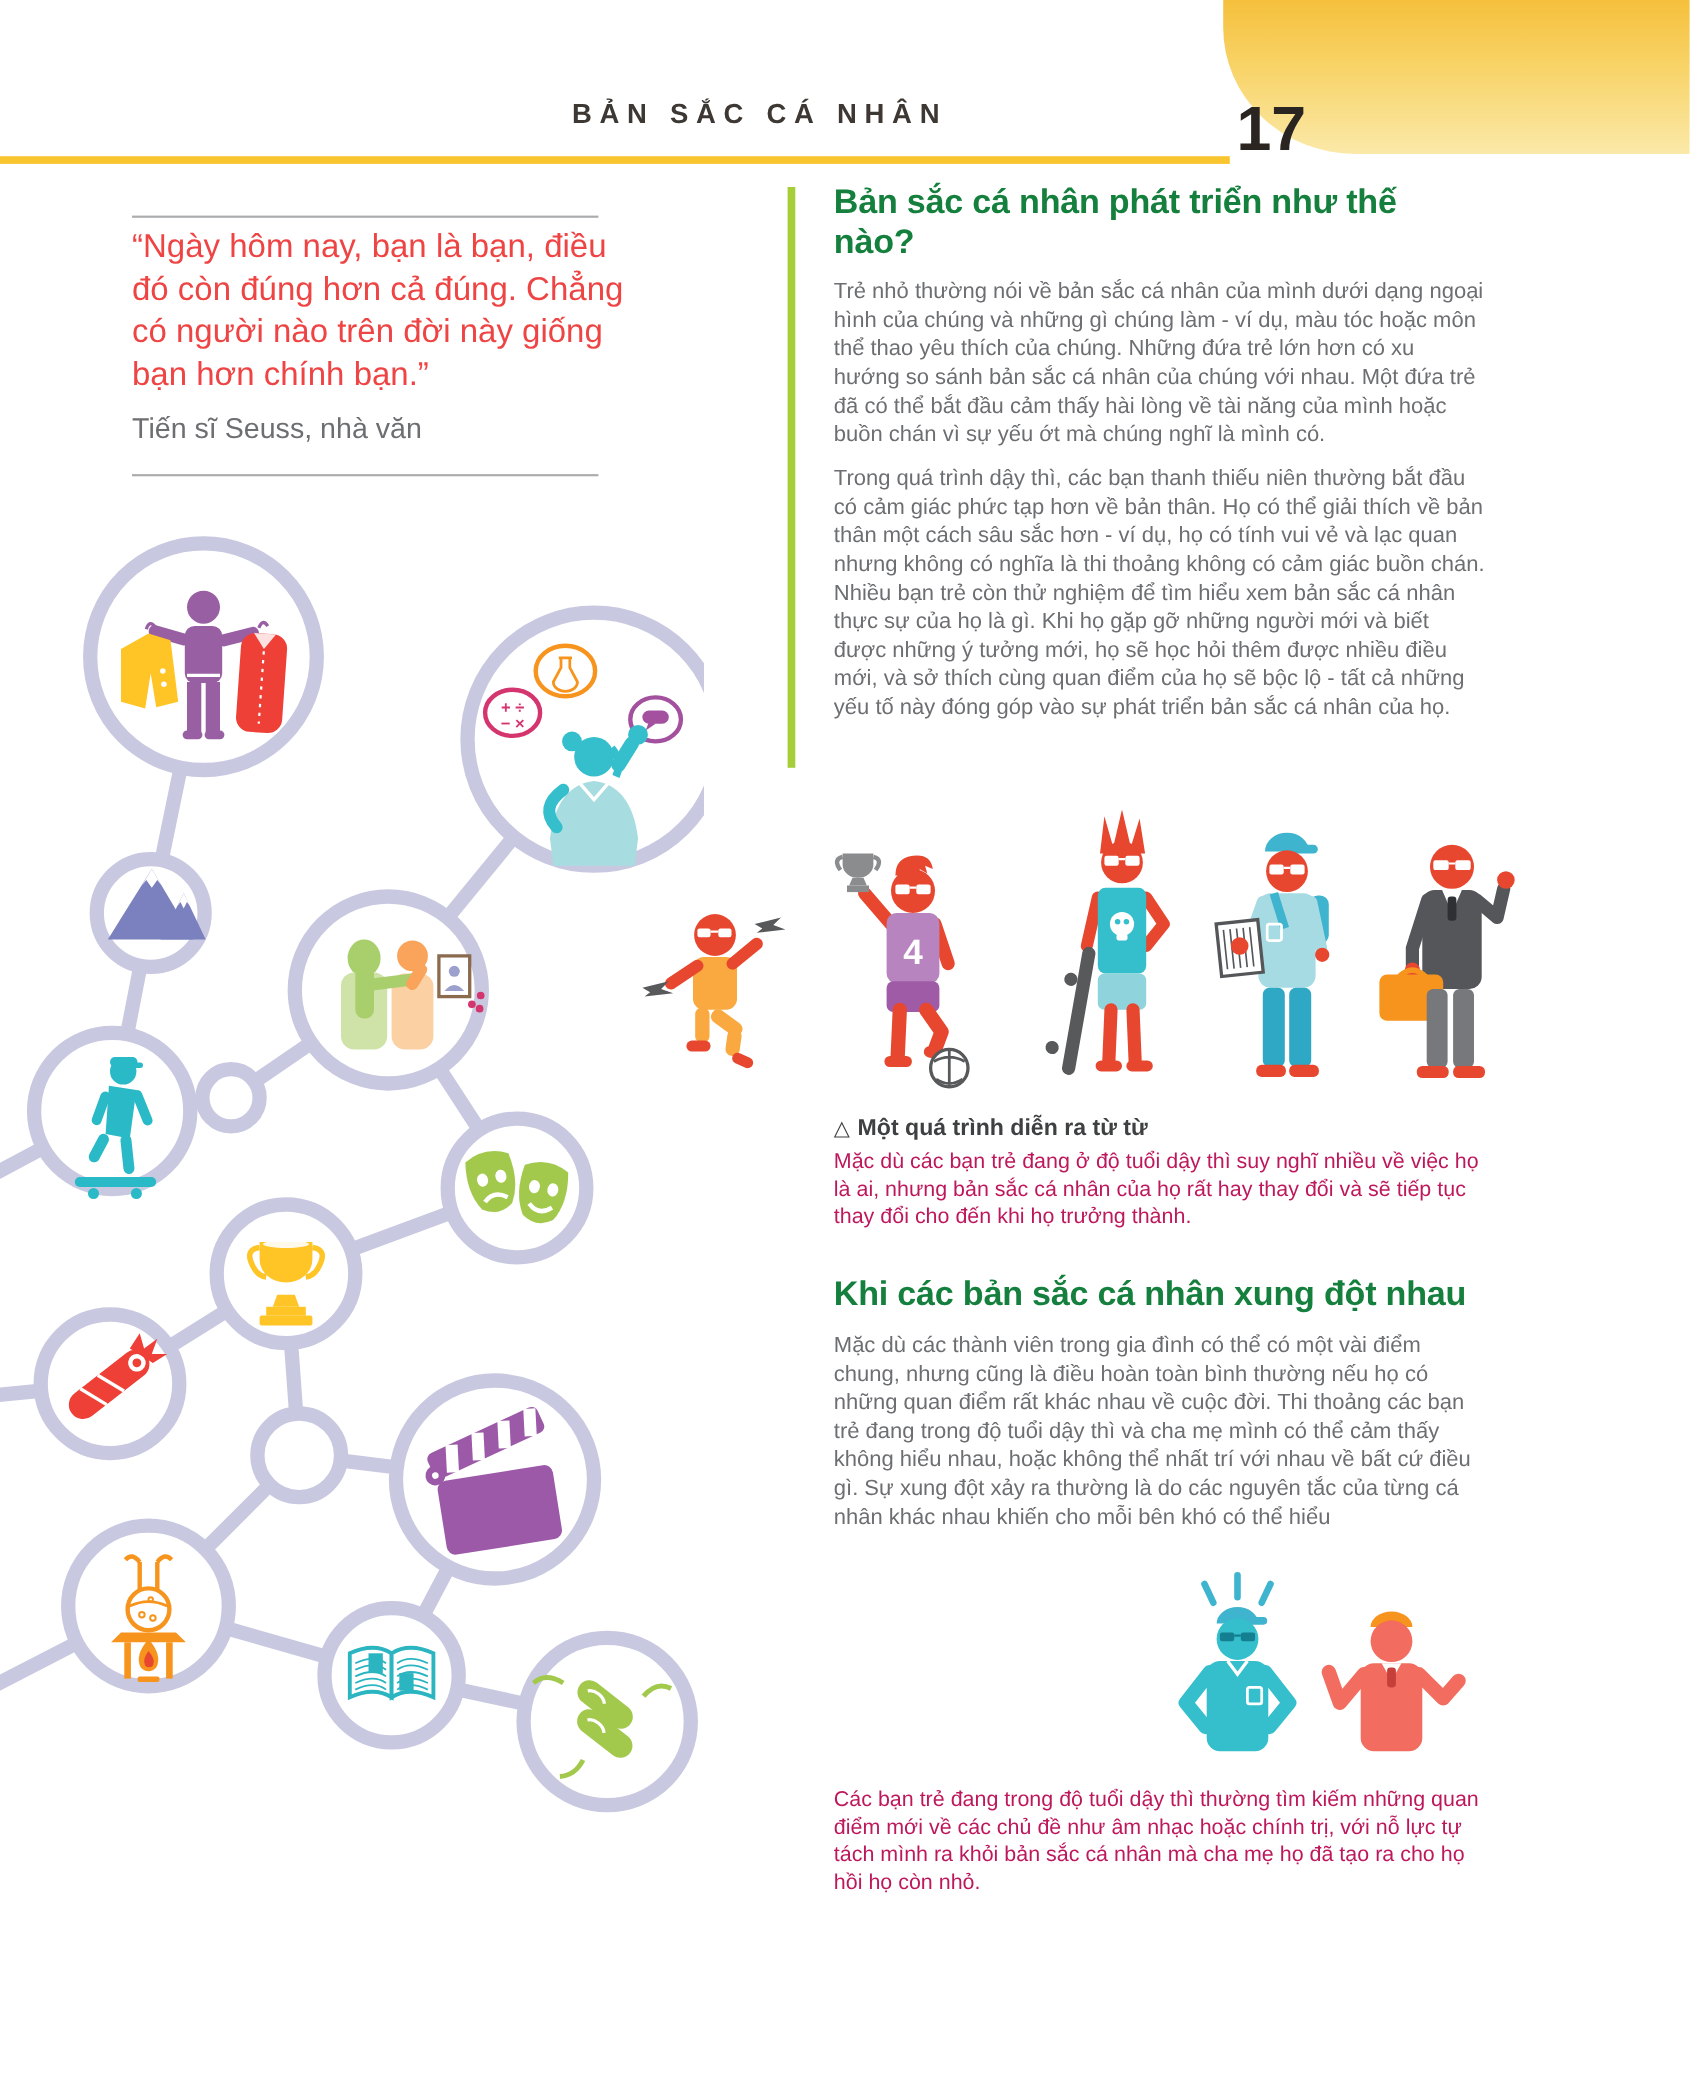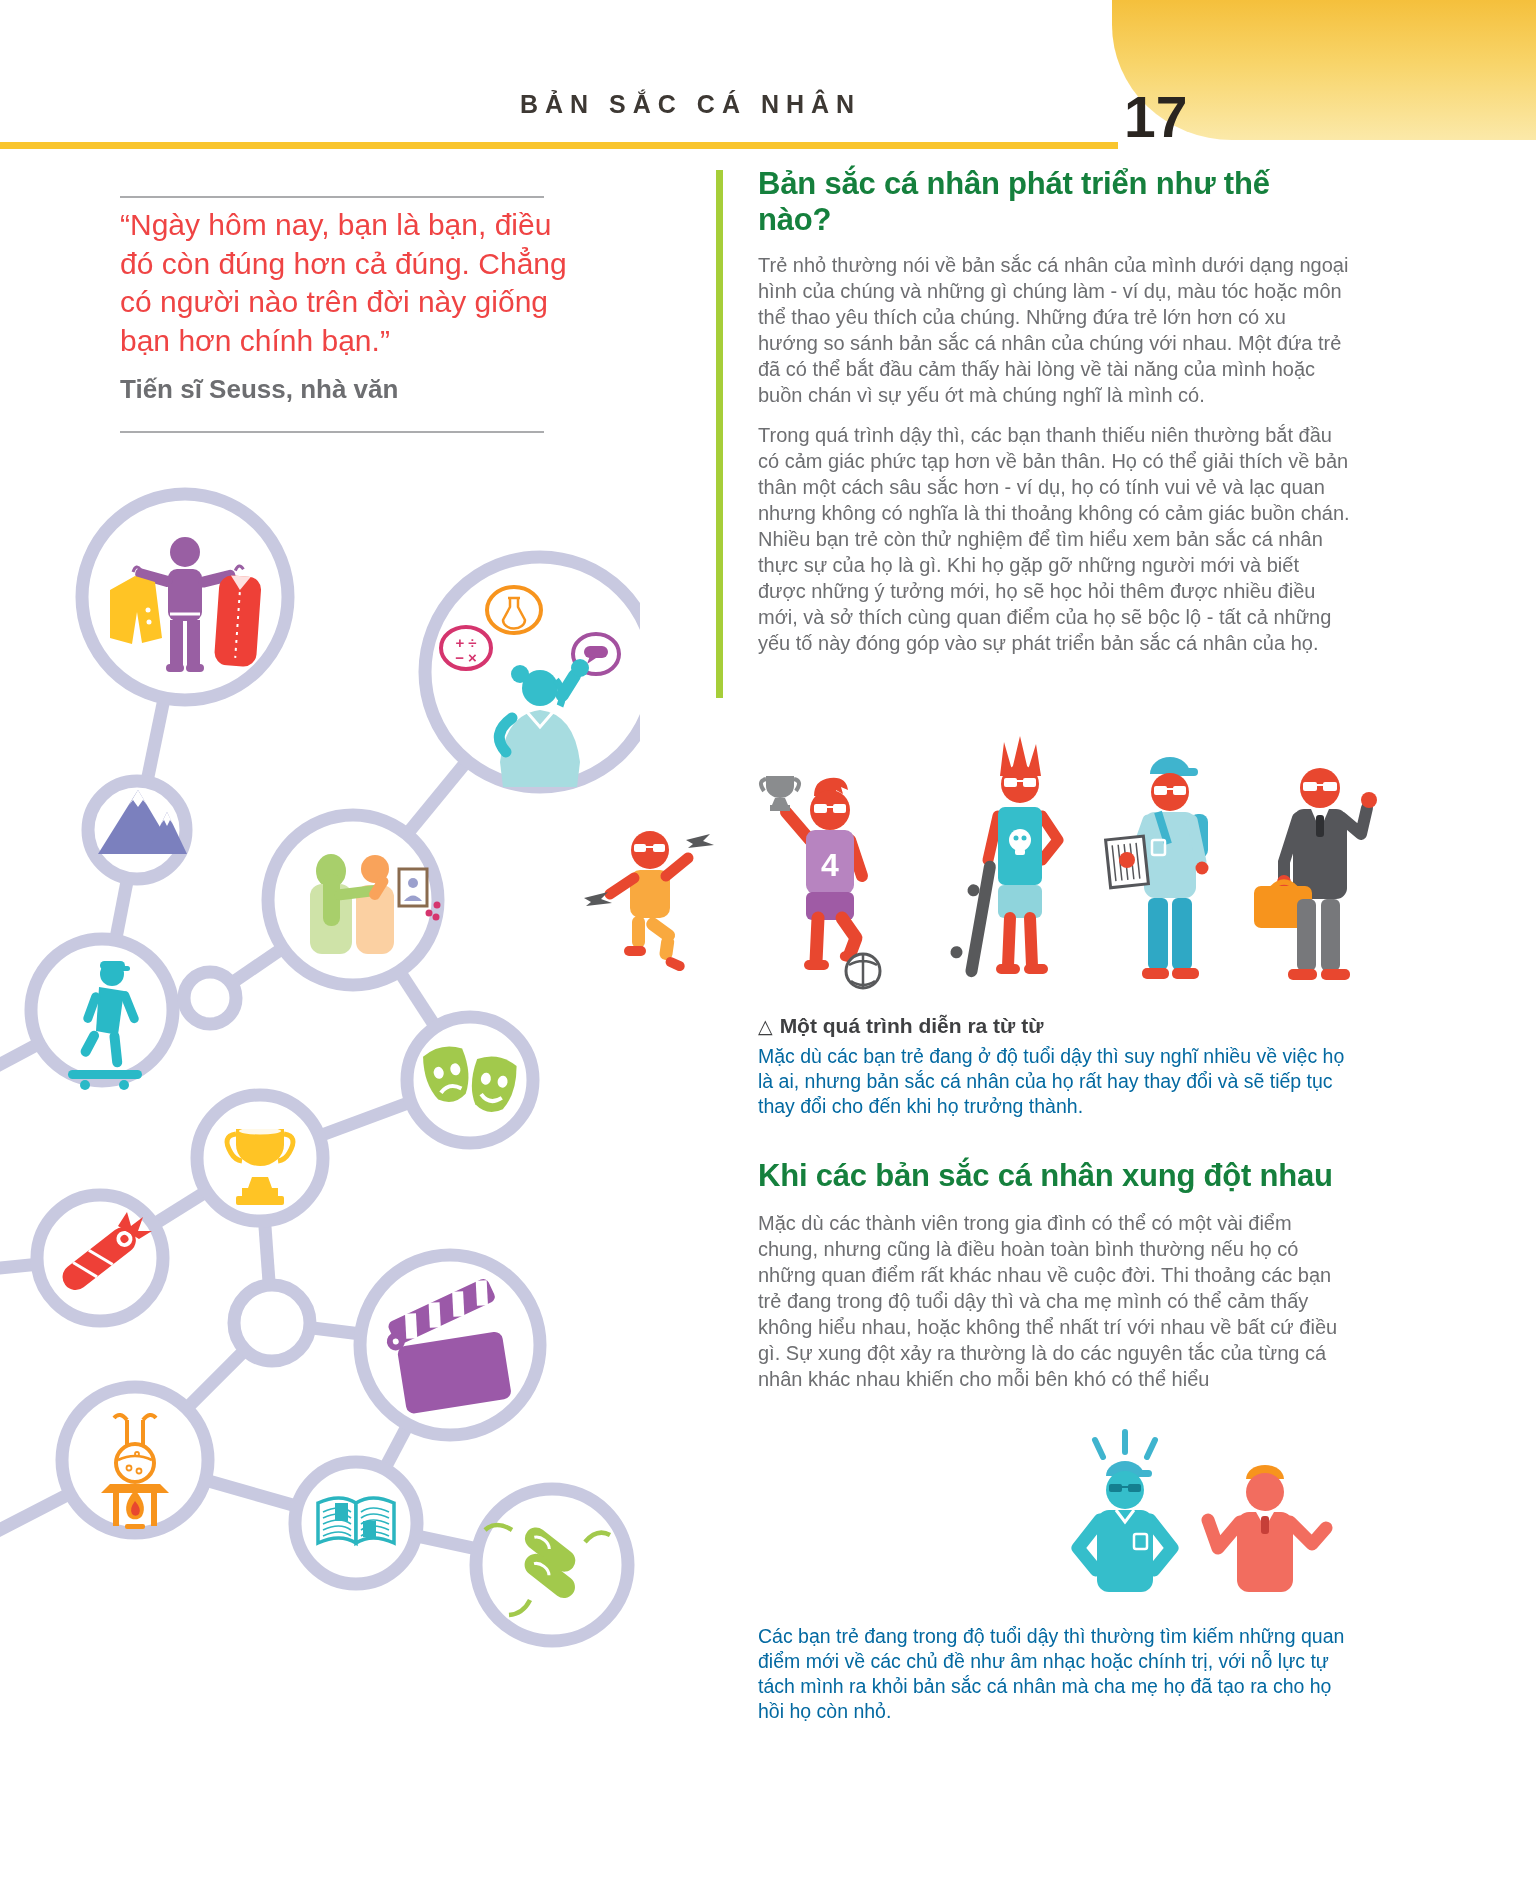--- a/index.html
+++ b/index.html
@@ -13,29 +13,29 @@
   .yellow-block{left:1112px;top:0;width:424px;height:140px;
     background:linear-gradient(180deg,#F5C03C 0%,#F8D469 45%,#FBE9A9 100%);
     border-bottom-left-radius:120px 115px;}
   .header-title{left:520px;top:90px;width:565px;text-align:left;
     font-size:25px;font-weight:bold;letter-spacing:7px;color:#3D3833}
   .page-num{left:1124px;top:84px;font-size:57px;font-weight:bold;color:#2A2520}
   .yellow-rule{left:0;top:142px;width:1118px;height:7px;background:#F9C52E}
   
   .qrule{left:120px;width:424px;height:2px;background:#ABACAE}
   .quote{left:120px;top:206px;width:465px;font-size:30px;line-height:38.5px;color:#ef4444}
-  .attribution{left:120px;top:374px;font-size:26px;font-weight:bold;color:#6D6E71}
+  .attribution{left:120px;top:374px;font-size:26px;font-weight:normal;color:#6D6E71}
   
   .green-bar{left:716px;top:170px;width:7px;height:528px;background:#A6CE39}
   .col{left:758px;width:592px}
   h2.sec{margin:0;font-size:31px;font-weight:bold;color:#15803d;letter-spacing:-.2px}
   .body-text{font-size:20px;line-height:26px;color:#6D6E71;margin:0 0 14px 0}
   .cap-title{font-size:21px;font-weight:bold;color:#3F4042}
   .cap-marker{font-weight:normal;font-size:19px;margin-right:7px;color:#3F4042}
-  .cap-body{font-size:19.5px;line-height:25px;color:#0369a1;margin-top:6px}
+  .cap-body{font-size:19.5px;line-height:25px;color:#be185d;margin-top:6px}
   .narrow{width:252px}
   svg text{font-family:"Liberation Sans","DejaVu Sans",sans-serif}
 </style>
 </head>
 <body>
 
 <div class="abs yellow-block"></div>
 <div class="abs header-title">BẢN SẮC CÁ NHÂN</div>
 <div class="abs page-num">17</div>
 <div class="abs yellow-rule"></div>

